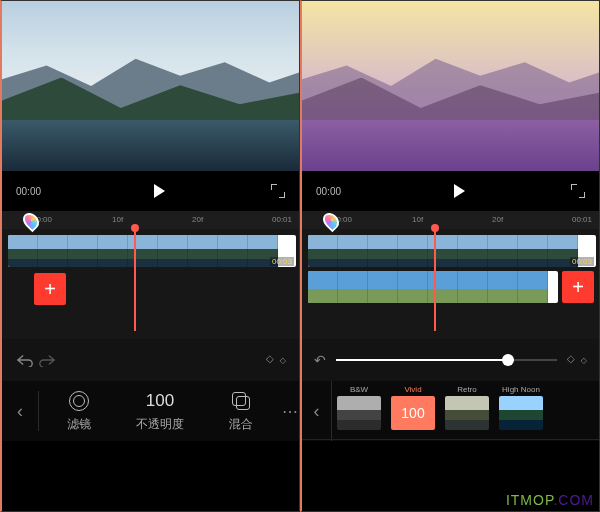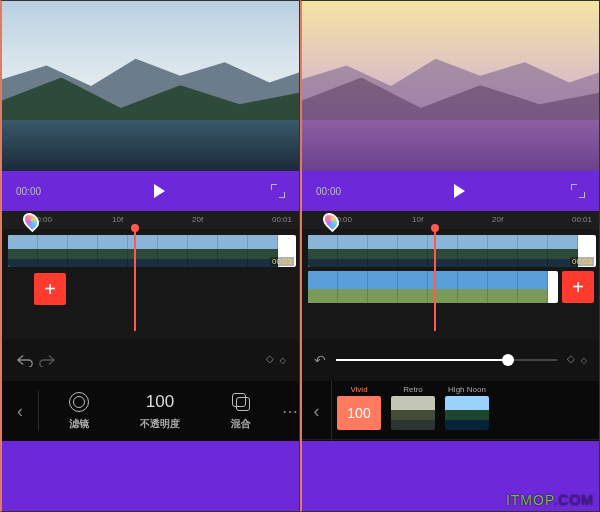--- a/index.html
+++ b/index.html
@@ -1,17 +1,17 @@
 <!DOCTYPE html>
 <html><head>
 <meta charset="utf-8">
 <style>
   * { box-sizing: border-box; margin: 0; padding: 0; }
   body { width: 600px; height: 512px; background: #fff; font-family: -apple-system, Helvetica, Arial, sans-serif; display: flex; position: relative; }
-  .screen { width: 300px; height: 512px; background: #6d28d9; position: relative; overflow: hidden; border: 1px solid #333; }
+  .screen { width: 300px; height: 512px; background: #000000; position: relative; overflow: hidden; border: 1px solid #333; }
   .screen.left { border-left: 2px solid #e27a5f; }
   .screen.right { border-left: 2px solid #e27a5f; }
 
   
   .preview { width: 100%; height: 210px; position: relative; }
   .landscape { width: 100%; height: 170px; position: relative; overflow: hidden; }
   .sky { position: absolute; top: 0; left: 0; right: 0; height: 60%; }
   .left .sky { background: linear-gradient(to bottom, #b8cfe0 0%, #d4e2eb 50%, #e8eef0 100%); }
   .right .sky { background: linear-gradient(to bottom, #f0e4a8 0%, #e4d8c0 50%, #d8c8d0 100%); }
   .mountain-back { position: absolute; top: 30%; left: 0; right: 0; height: 40%; background: #6b7d8a; clip-path: polygon(0 100%, 0 40%, 15% 20%, 30% 50%, 45% 10%, 60% 35%, 75% 15%, 90% 45%, 100% 30%, 100% 100%); }
@@ -58,21 +58,21 @@
   
   .slider-row { position:absolute; bottom:0; left:0; right:0; height:42px; display:flex; align-items:center; padding:0 12px; background:#131313; gap:10px; }
   .undo2 { color:#888; font-size:14px; }
   .slider { flex:1; height:2px; background:#444; position:relative; }
   .slider-fill { position:absolute; left:0; top:0; bottom:0; width:78%; background:#fff; }
   .slider-thumb { position:absolute; left:78%; top:-5px; width:12px; height:12px; background:#fff; border-radius:50%; transform:translateX(-50%); }
 
   
   .toolbar { height: 60px; background:#0a0a0a; display:flex; align-items:center; overflow:hidden; position:relative; }
   .tool { flex:1; display:flex; flex-direction:column; align-items:center; gap:4px; color:#ccc; position:relative; }
-  .tool .tlabel { font-size:10px; color:#aaa;font-weight:bold; }
+  .tool .tlabel { font-size:12px; color:#aaa; }
   .tool .ticon { height:22px; display:flex; align-items:center; justify-content:center; }
   .tool.first { flex:0 0 36px; }
   .divider { width:1px; height:40px; background:#2a2a2a; }
   .circle-stack { width:20px; height:20px; border:1.5px solid #bbb; border-radius:50%; position:relative; }
   .circle-stack::after { content:''; position:absolute; inset:3px; border:1.5px solid #bbb; border-radius:50%; }
   .speaker { width:16px; height:16px; position:relative; }
   .speaker::before { content:''; position:absolute; left:0; top:5px; width:4px; height:6px; background:#bbb; }
   .speaker::after { content:''; position:absolute; left:3px; top:2px; border-top:6px solid transparent; border-bottom:6px solid transparent; border-right:6px solid #bbb; }
   .speaker-wave { position:absolute; left:12px; top:2px; width:6px; height:12px; border:1.5px solid #bbb; border-left:none; border-radius:0 10px 10px 0; }
   .box-overlap { width:18px; height:18px; position:relative; }
@@ -253,20 +253,24 @@
         </div>
     </div>
   </div>
 
   <div class="thin-border"></div>
 
   <div class="filter-strip">
     <div class="filter-back">
         <span>‹</span>
       </div>
+    <div class="filter-item">
+      <span class="flabel">B&amp;W</span>
+      <div class="swatch bw"></div>
+    </div>
     <div class="filter-item sel">
       <span class="flabel">Vivid</span>
       <div class="swatch vivid">
           <span>100</span>
         </div>
     </div>
     <div class="filter-item">
       <span class="flabel">Retro</span>
       <div class="swatch retro"></div>
     </div>

